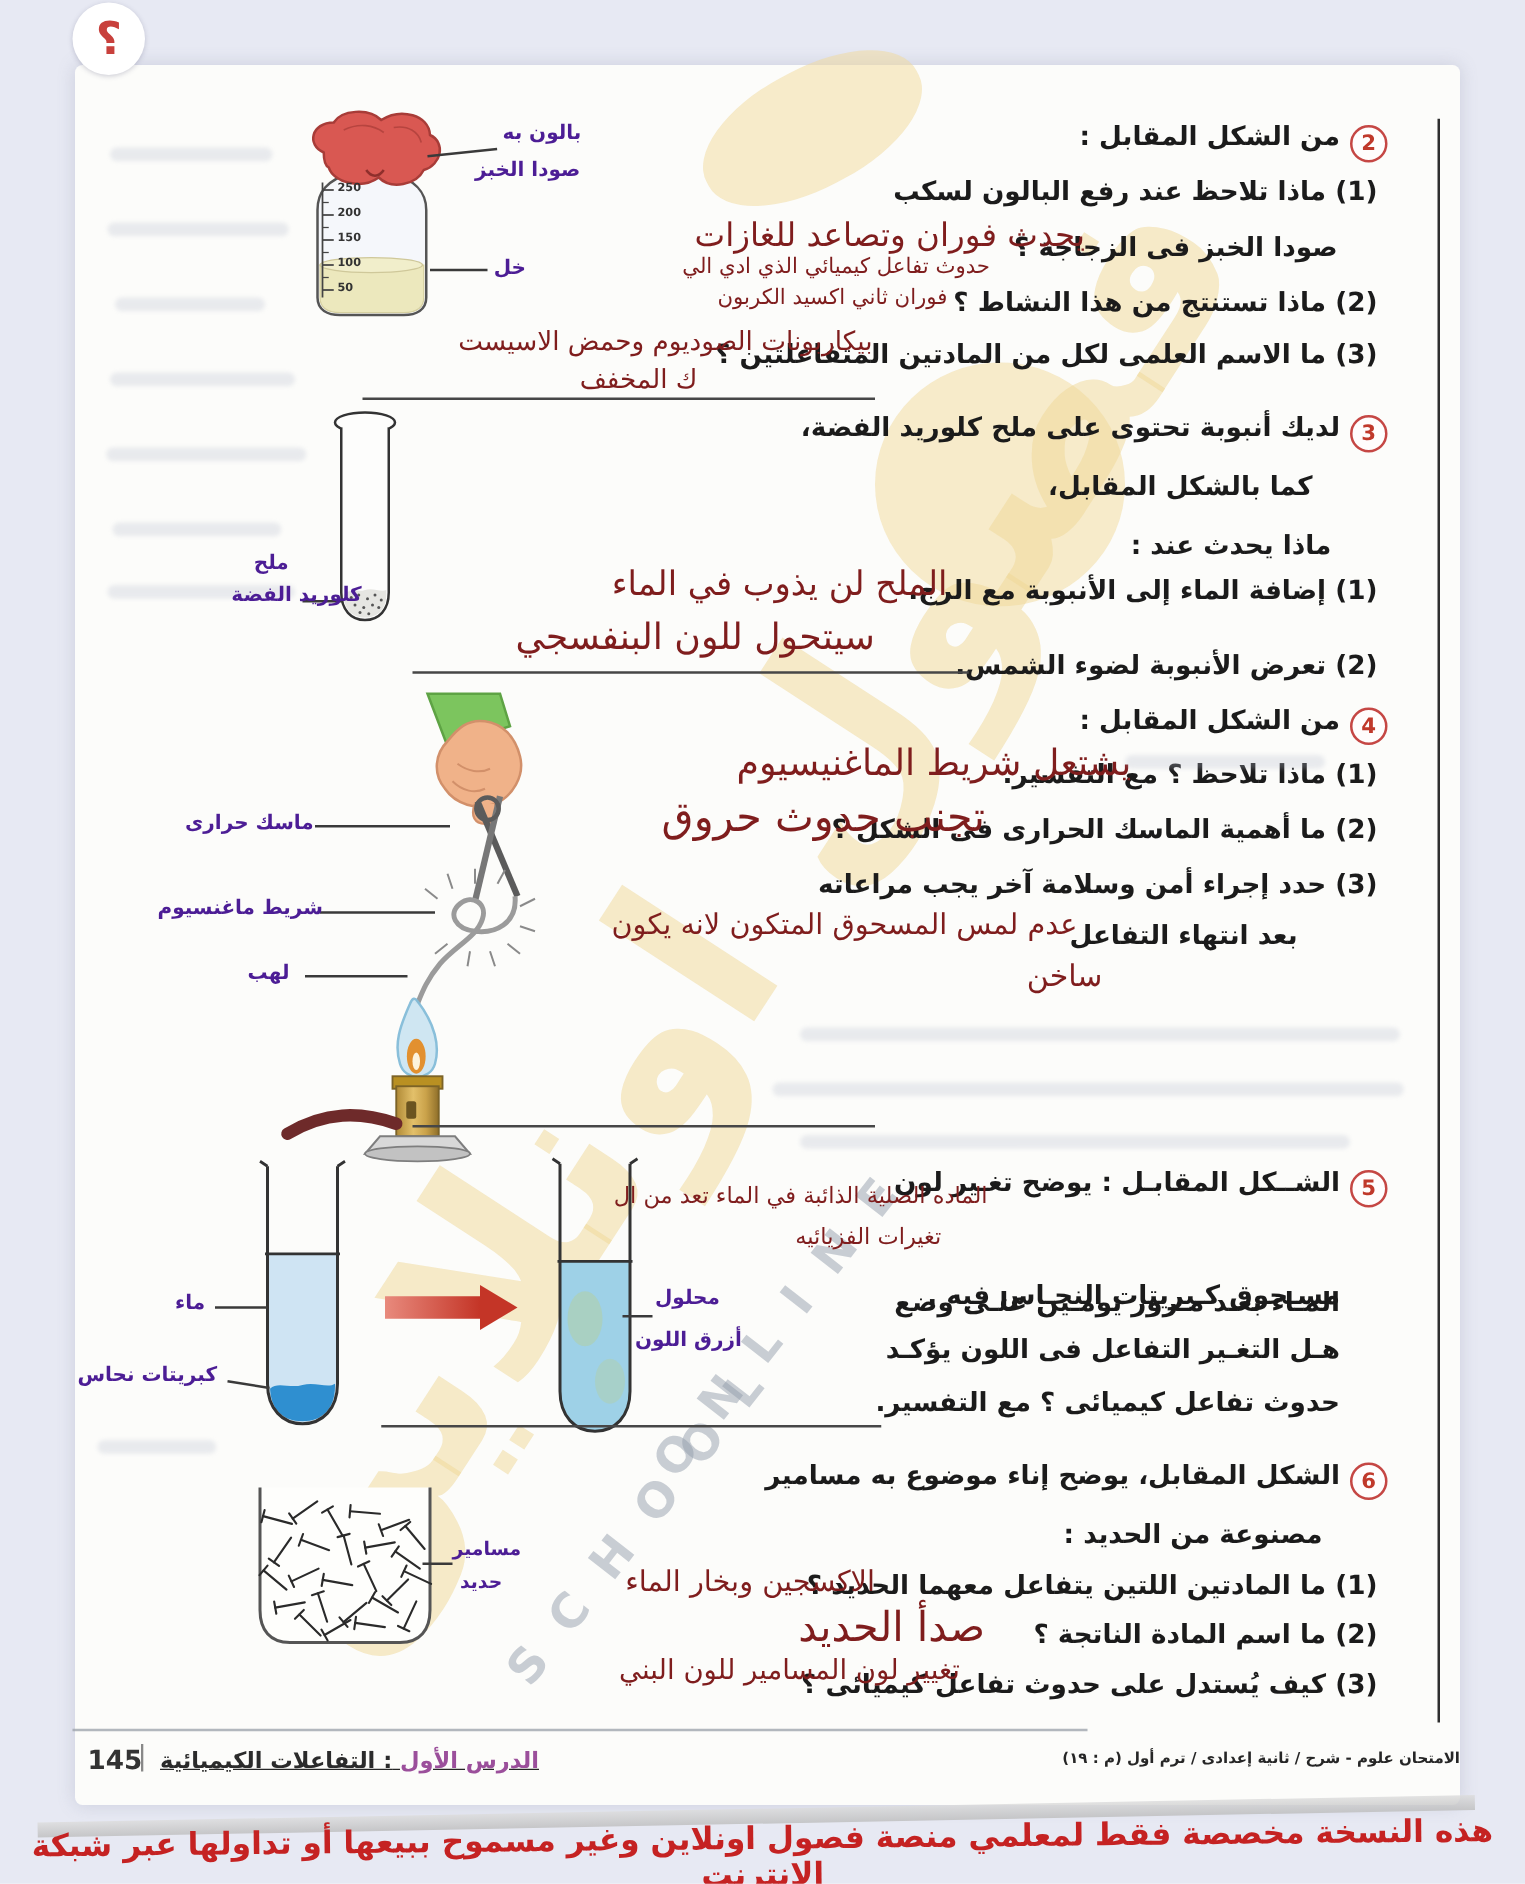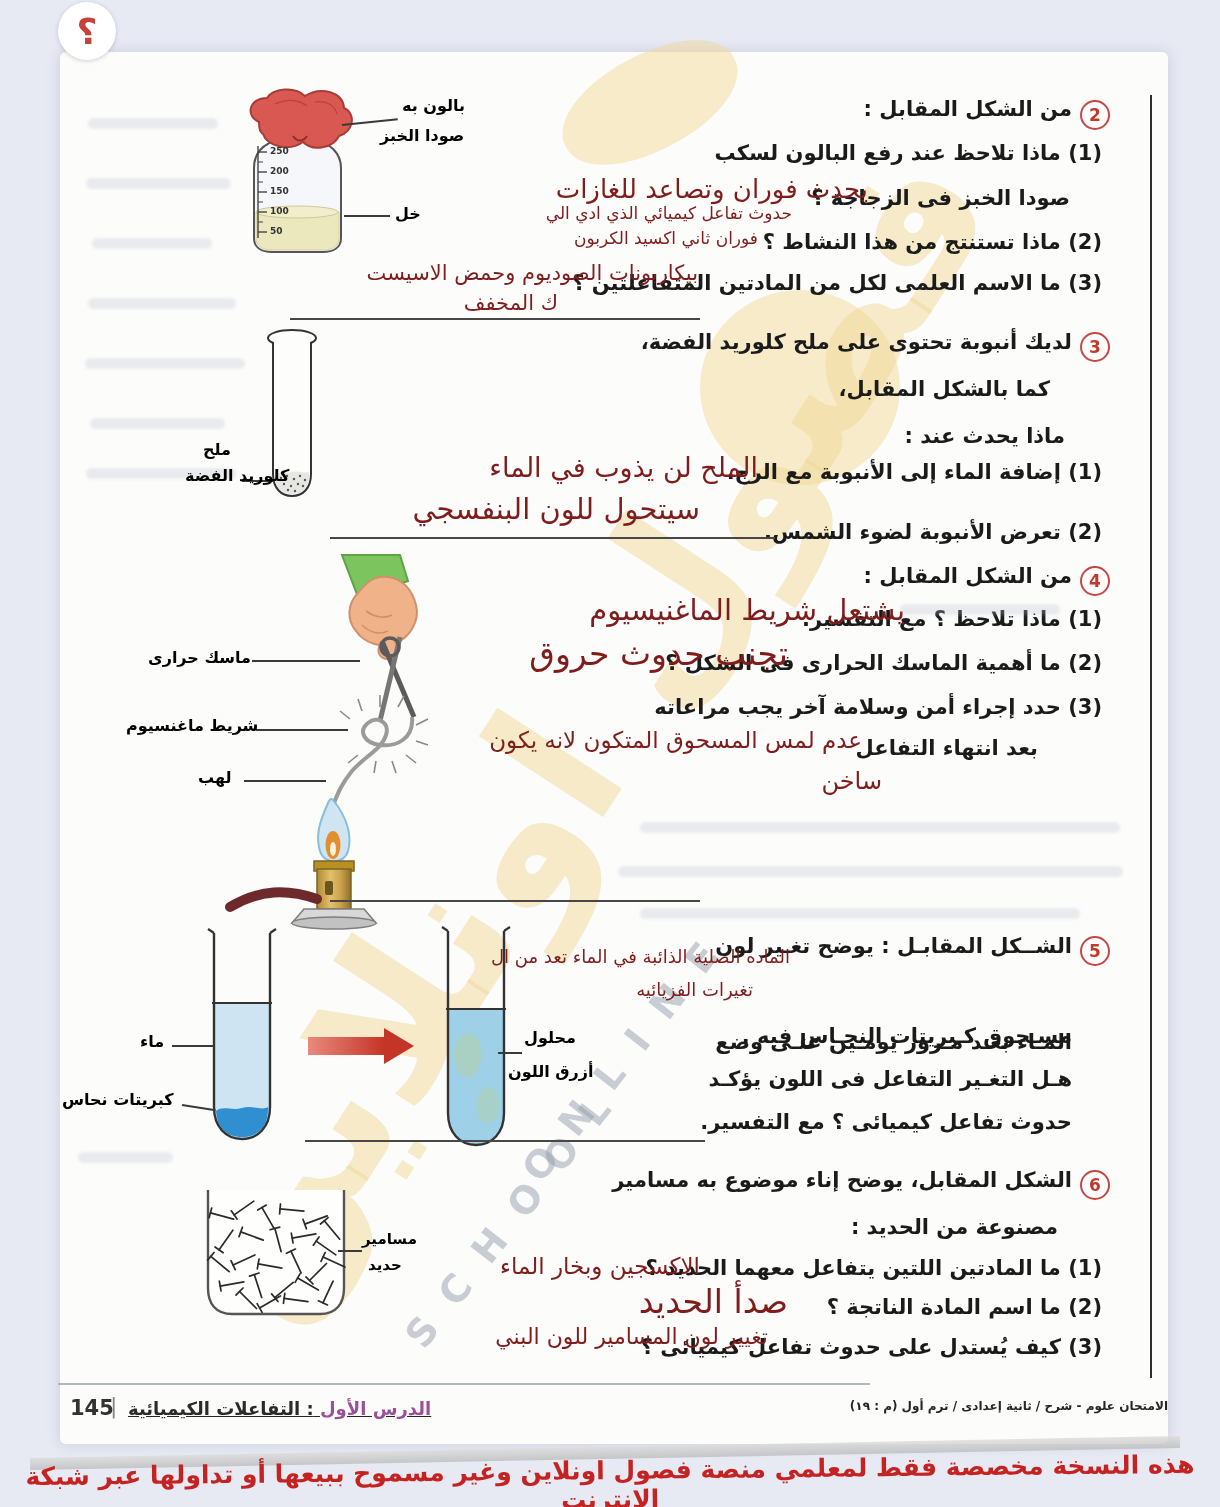--- a/index.html
+++ b/index.html
@@ -26,21 +26,21 @@
     position:absolute;width:30px;height:30px;border-radius:50%;
     border:2px solid #c54744;color:#c0392b;background:#fffdfd;
     font-weight:bold;font-size:17px;display:flex;align-items:center;justify-content:center;
     box-sizing:border-box;z-index:4;
   }
   .vrule{position:absolute;left:1150px;top:95px;width:2px;height:1283px;background:#2e2e2e;z-index:3;}
   .pline{position:absolute;height:2px;background:#3a3a3a;transform-origin:left center;z-index:3;}
   .uline{position:absolute;height:2px;background:#474747;z-index:3;}
   .dlabel{
     position:absolute;direction:rtl;white-space:nowrap;
-    font-weight:bold;font-size:16px;color:#000000;z-index:4;
+    font-weight:bold;font-size:16px;color:#4c1d95;z-index:4;
   }
   .tick-num{position:absolute;font-size:9px;color:#333;font-weight:bold;z-index:4;}
   .qmark-circle{
     position:absolute;left:58px;top:2px;width:58px;height:58px;border-radius:50%;
     background:#ffffff;display:flex;align-items:center;justify-content:center;
     box-shadow:0 1px 4px rgba(100,100,130,.3);z-index:6;
   }
   .qmark-circle span{color:#c8403c;font-size:36px;font-weight:bold;}
   .ghost{
     position:absolute;height:11px;border-radius:6px;background:#b7bdcd;

